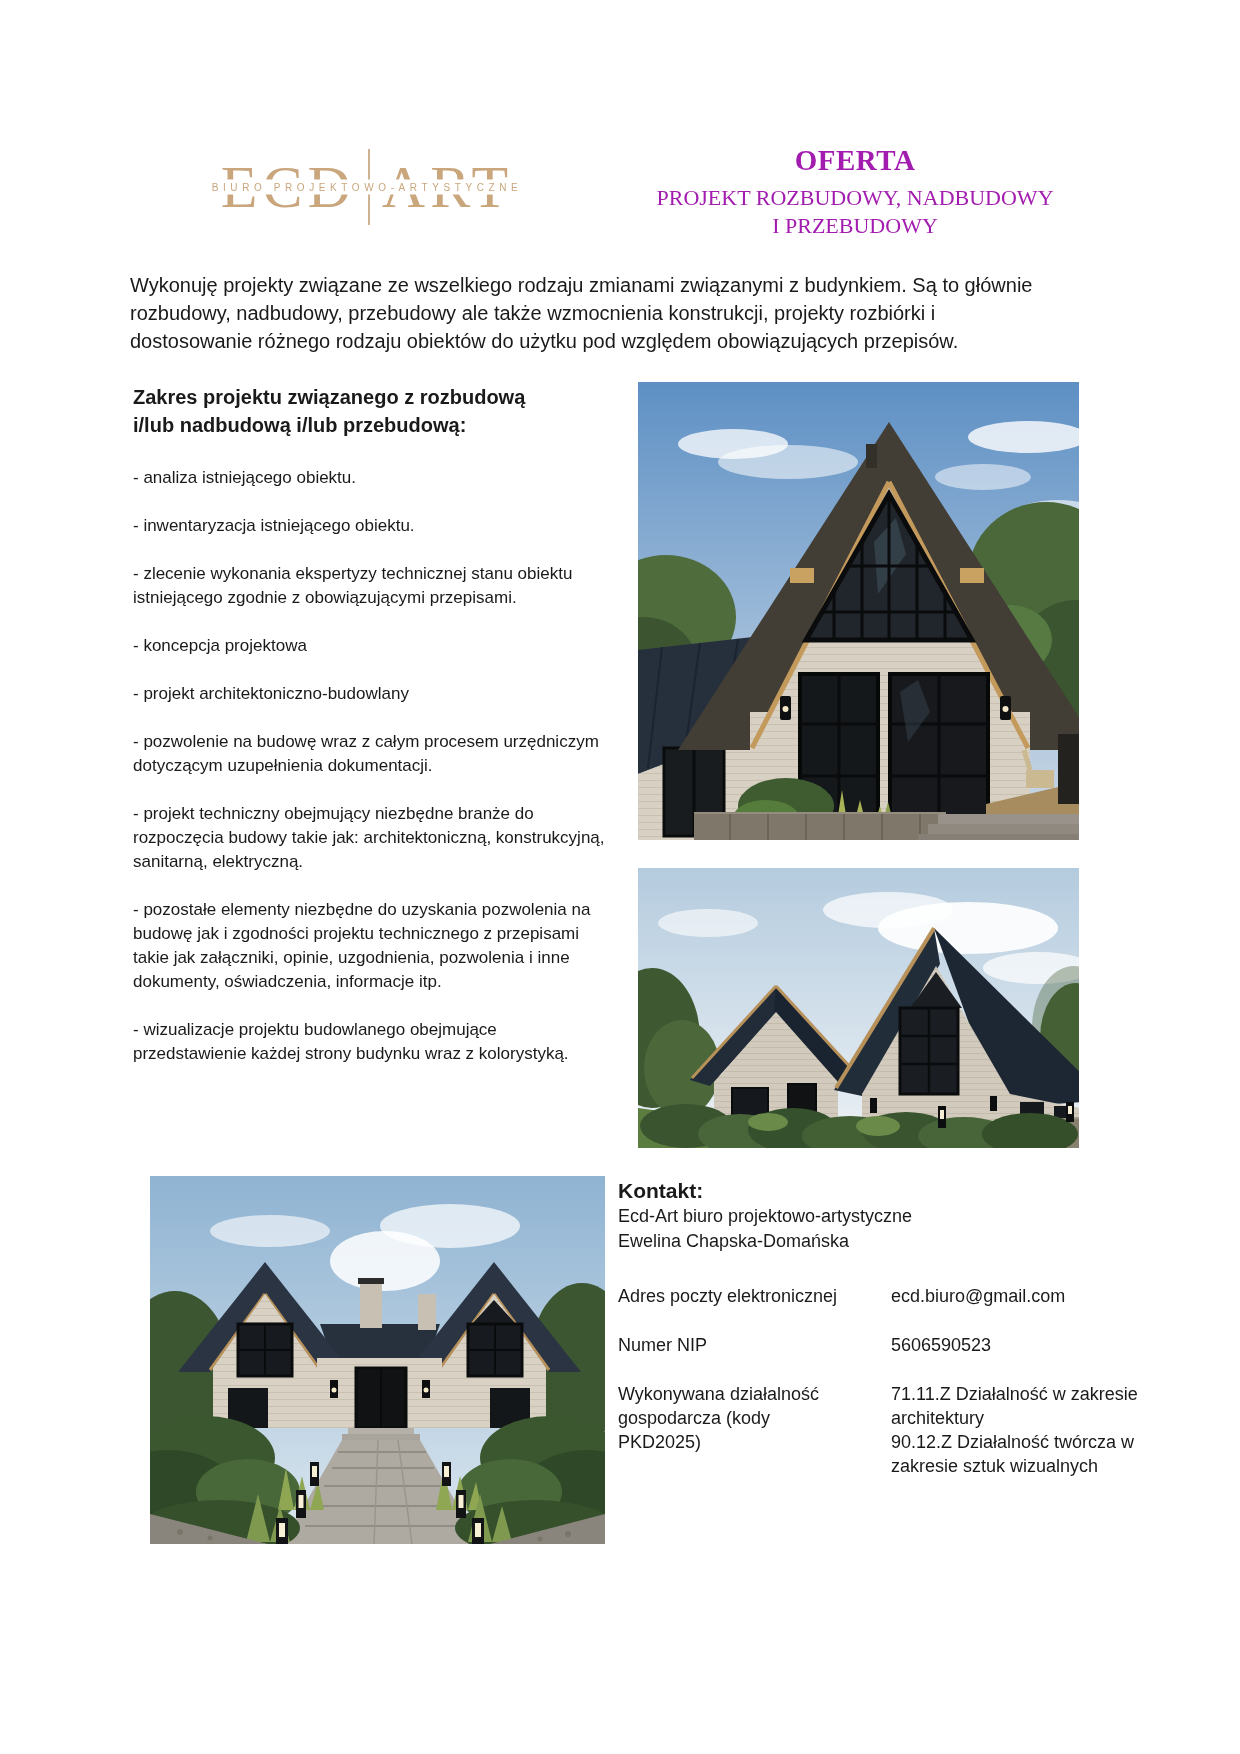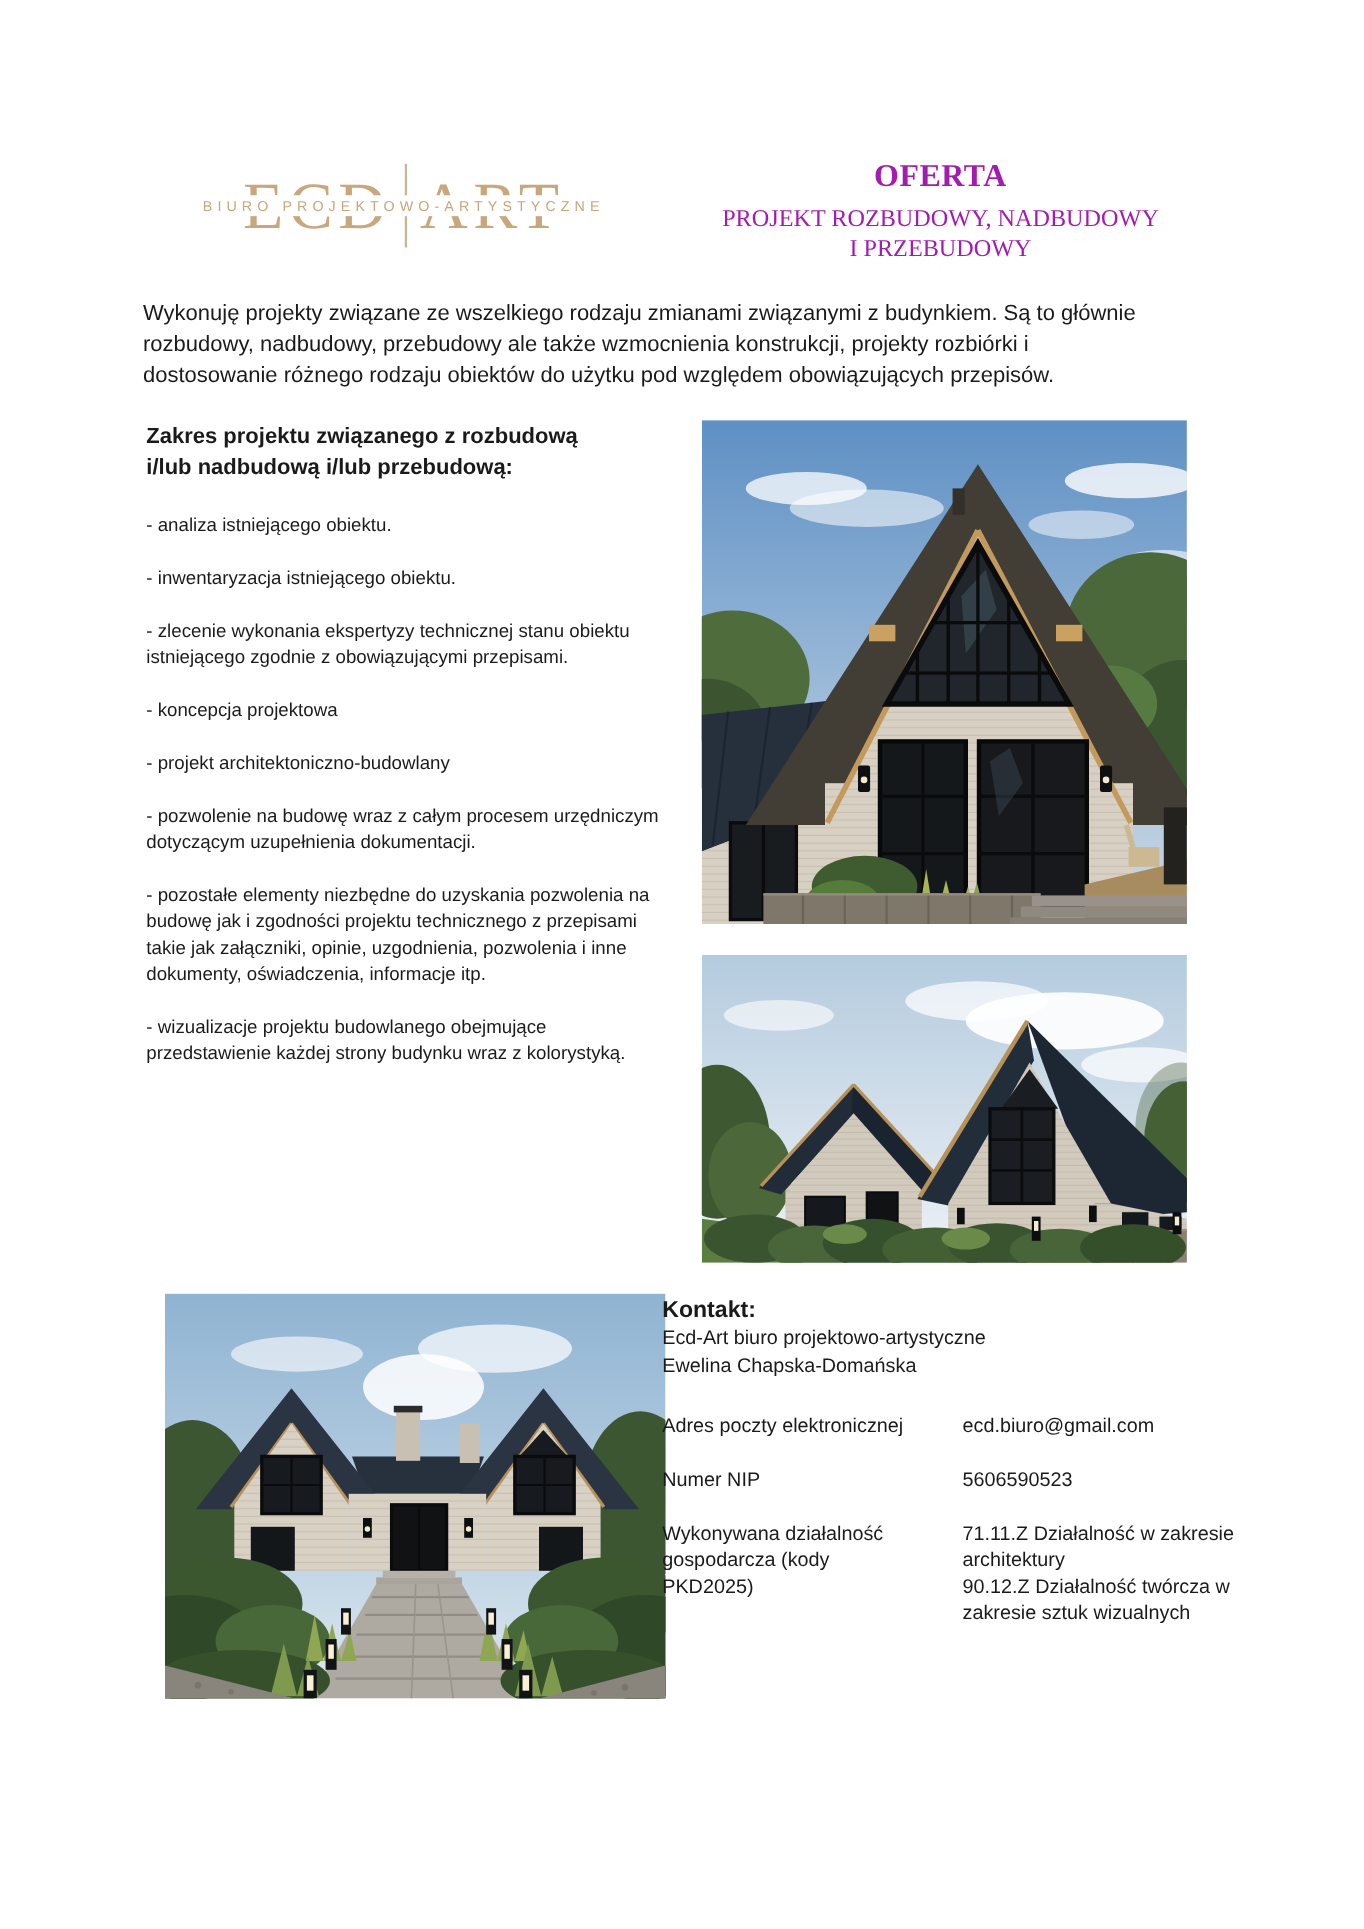--- a/index.html
+++ b/index.html
@@ -5,41 +5,41 @@
   html,body{margin:0;padding:0;background:#ffffff;}
   .page{position:relative;width:1240px;height:1754px;background:#fff;overflow:hidden;
         font-family:"Liberation Sans","DejaVu Sans",sans-serif;color:#1a1a1a;}
   
   .logo{position:absolute;left:202px;top:146px;width:330px;height:82px;}
   .logo-big{display:flex;align-items:center;justify-content:center;height:82px;
             font-family:"Liberation Serif","DejaVu Serif",serif;font-size:60px;line-height:1;
             letter-spacing:5px;color:#c9a67c;}
   .logo-sep{width:2px;height:76px;background:#cdb392;margin:0 12px;}
   .logo-tagline{position:absolute;left:50%;top:50%;transform:translate(-50%,-50%);
-            background:#ffffff;padding:2px 2px;font-size:13px;letter-spacing:4.6px;
+            background:#ffffff;padding:2px 2px;font-size:10px;letter-spacing:4.6px;
             color:#c9a67c;white-space:nowrap;font-family:"Liberation Sans",sans-serif;}
   
   .title-block{position:absolute;left:585px;top:144px;width:540px;text-align:center;
             font-family:"Liberation Serif","DejaVu Serif",serif;color:#a21caf;}
   .title-main{font-size:29px;font-weight:bold;letter-spacing:.5px;}
   .title-sub{font-size:22px;line-height:28px;margin-top:7px;}
   
   .intro{position:absolute;left:130px;top:271px;width:980px;
          font-size:20px;line-height:28px;}
   .intro div{white-space:nowrap;}
   
   .scope{position:absolute;left:133px;top:383px;width:478px;}
   .scope-heading{font-size:20px;font-weight:bold;line-height:28px;white-space:nowrap;}
   .scope-items{margin-top:27px;}
   .scope-item{font-size:17px;line-height:24px;margin-bottom:24px;}
   
   .render{position:absolute;display:block;}
   .render svg{display:block;}
   
-  .contact{position:absolute;left:602px;top:1178px;width:515px;font-size:18px;line-height:24px;}
+  .contact{position:absolute;left:618px;top:1178px;width:515px;font-size:18px;line-height:24px;}
   .contact-heading{font-size:21px;font-weight:bold;line-height:26px;}
   .contact-line{line-height:25px;}
   .contact-rows{margin-top:30px;}
   .contact-row{display:flex;margin-bottom:25px;gap:48px;}
   .contact-label{width:225px;flex:0 0 225px;}
   .contact-value{width:290px;flex:0 0 290px;}
 </style>
 </head>
 <body>
 
@@ -73,20 +73,21 @@
       <div>Zakres projektu związanego z rozbudową</div>
       <div>i/lub nadbudową i/lub przebudową:</div>
     </div>
     <div class="scope-items">
       <div class="scope-item">- analiza istniejącego obiektu.</div>
       <div class="scope-item">- inwentaryzacja istniejącego obiektu.</div>
       <div class="scope-item">- zlecenie wykonania ekspertyzy technicznej stanu obiektu istniejącego zgodnie z obowiązującymi przepisami.</div>
       <div class="scope-item">- koncepcja projektowa</div>
       <div class="scope-item">- projekt architektoniczno-budowlany</div>
       <div class="scope-item">- pozwolenie na budowę wraz z całym procesem urzędniczym dotyczącym uzupełnienia dokumentacji.</div>
+      <div class="scope-item">- projekt techniczny obejmujący niezbędne branże do rozpoczęcia budowy takie jak: architektoniczną, konstrukcyjną, sanitarną, elektryczną.</div>
       <div class="scope-item">- pozostałe elementy niezbędne do uzyskania pozwolenia na budowę jak i zgodności projektu technicznego z przepisami takie jak załączniki, opinie, uzgodnienia, pozwolenia i inne dokumenty, oświadczenia, informacje itp.</div>
       <div class="scope-item">- wizualizacje projektu budowlanego obejmujące przedstawienie każdej strony budynku wraz z kolorystyką.</div>
     </div>
   </div>
 
   <div class="render" style="left:638px;top:382px;">
     <svg width="441" height="458" viewBox="0 0 441 458" xmlns="http://www.w3.org/2000/svg">
       <defs>
         <linearGradient id="sky1" x1="0" y1="0" x2="0" y2="1">
           <stop offset="0" stop-color="#5e90c4"></stop>

